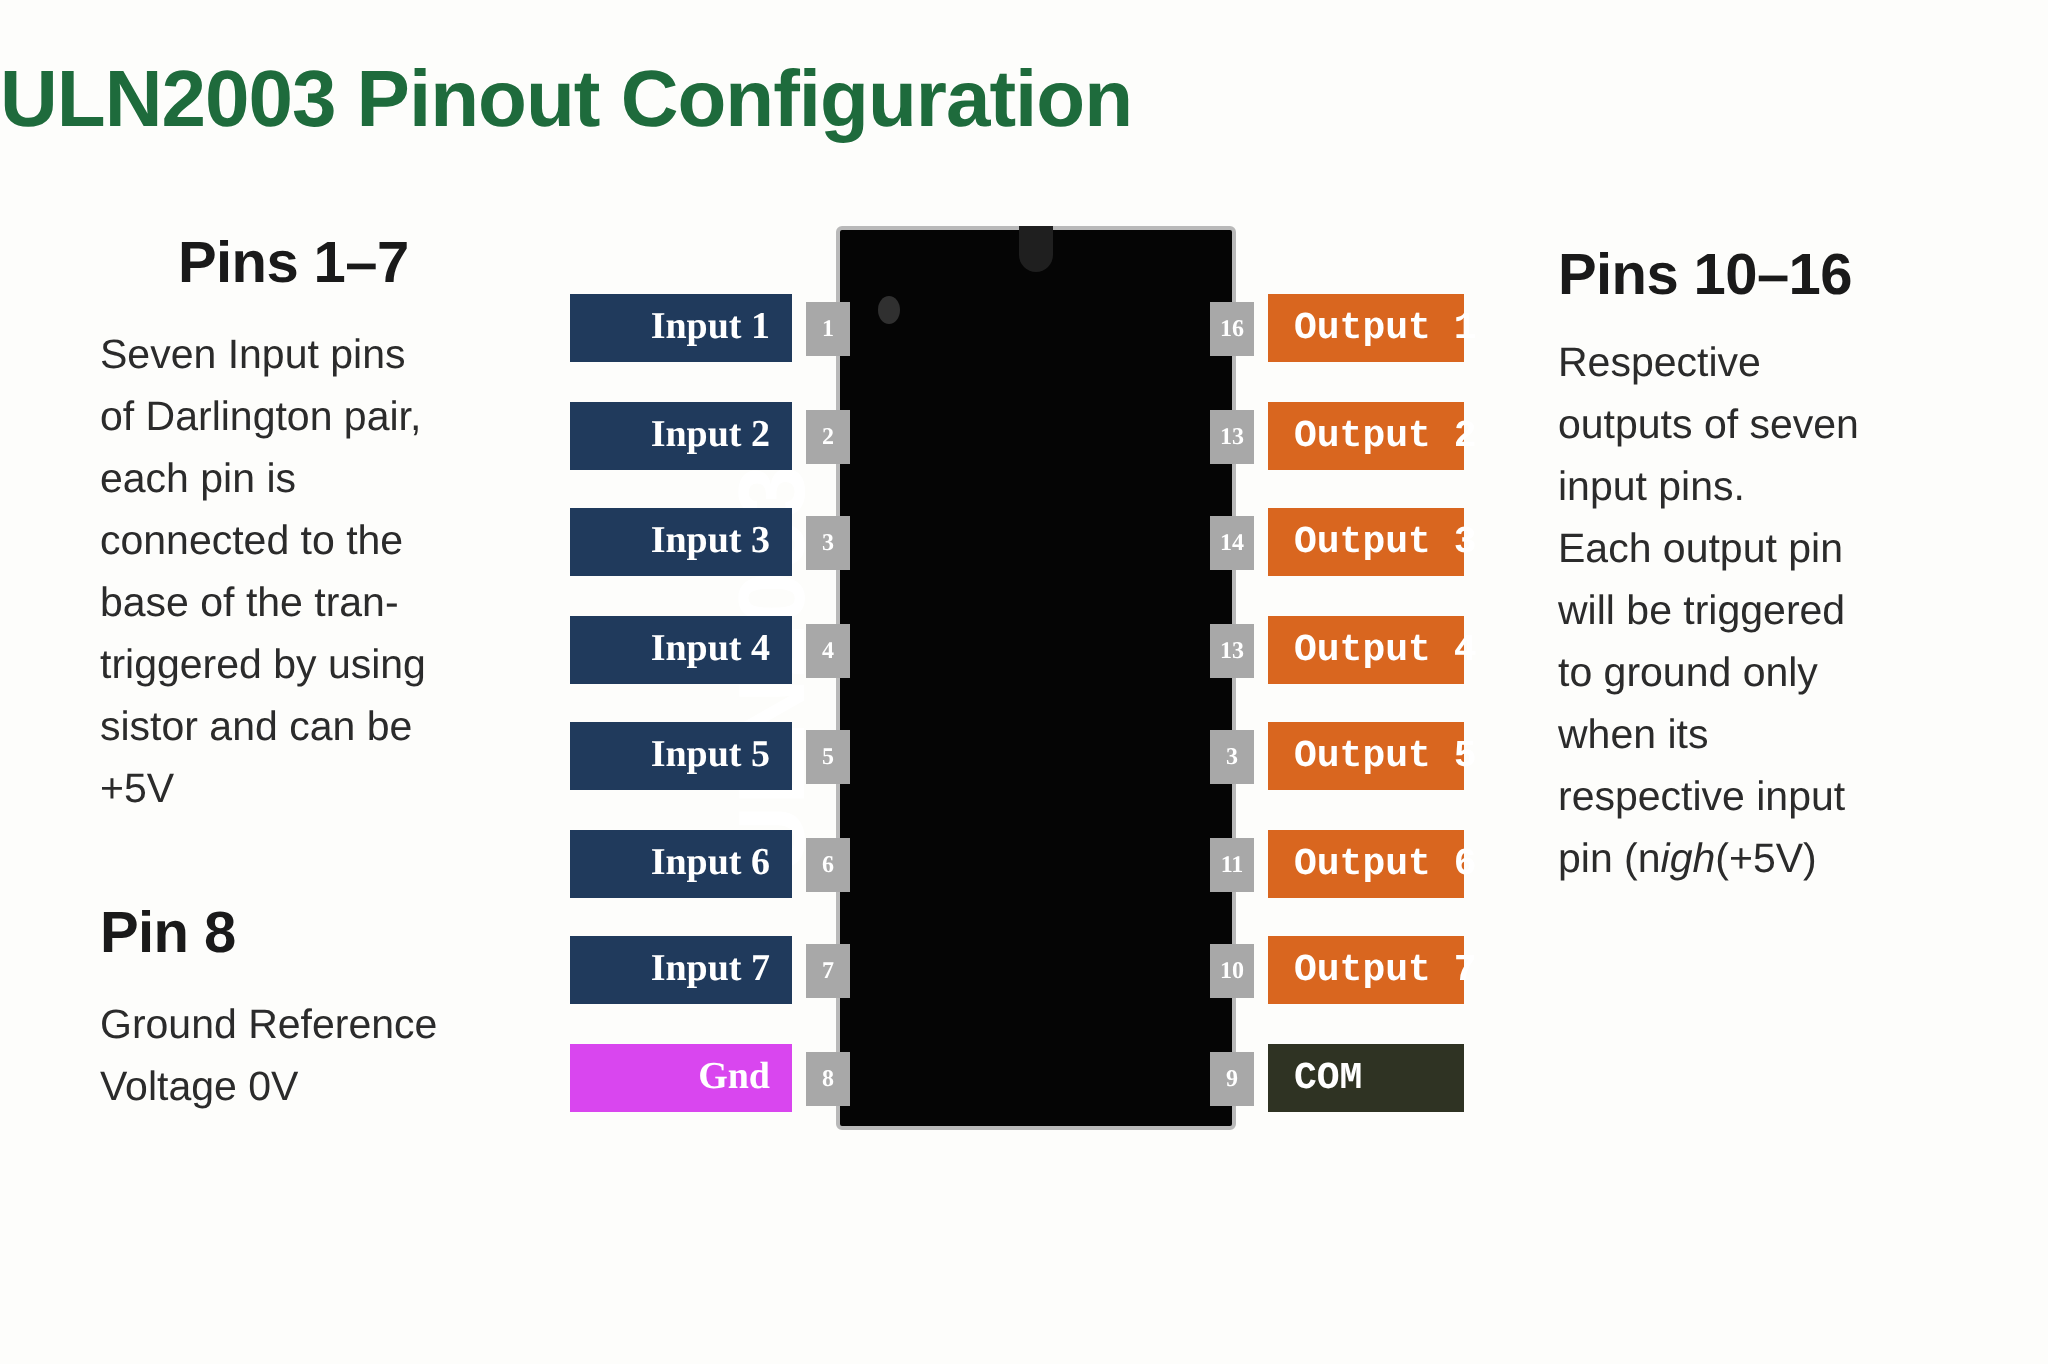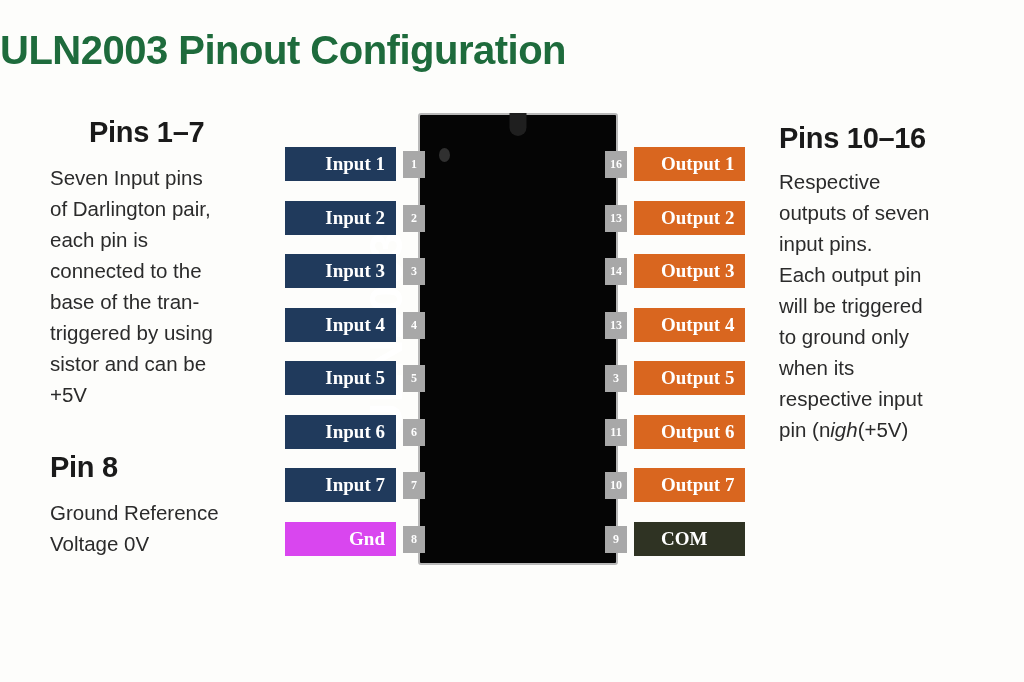--- a/index.html
+++ b/index.html
@@ -153,24 +153,25 @@
     color: #ffffff;
     white-space: nowrap;
   }
   .pin-row.left .pin-label {
     width: 111px;
     text-align: right;
     padding-right: 11px;
     background: #203a5c;
   }
   .pin-row.right .pin-label {
-    width: 111px;
+    width: 98px;
     text-align: left;
-    padding-left: 27px;
+    padding-left: 13px;
     background: #d9661f;
+    font-family: Liberation Mono, monospace;
   }
   .pin-row.left .pin-label.gnd  { background: #d946ef; }
   .pin-row.right .pin-label.com { background: #2f3323; }
 
   .pin-num {
     width: 22px;
     height: 27px;
     line-height: 27px;
     text-align: center;
     background: #a8a8a8;

